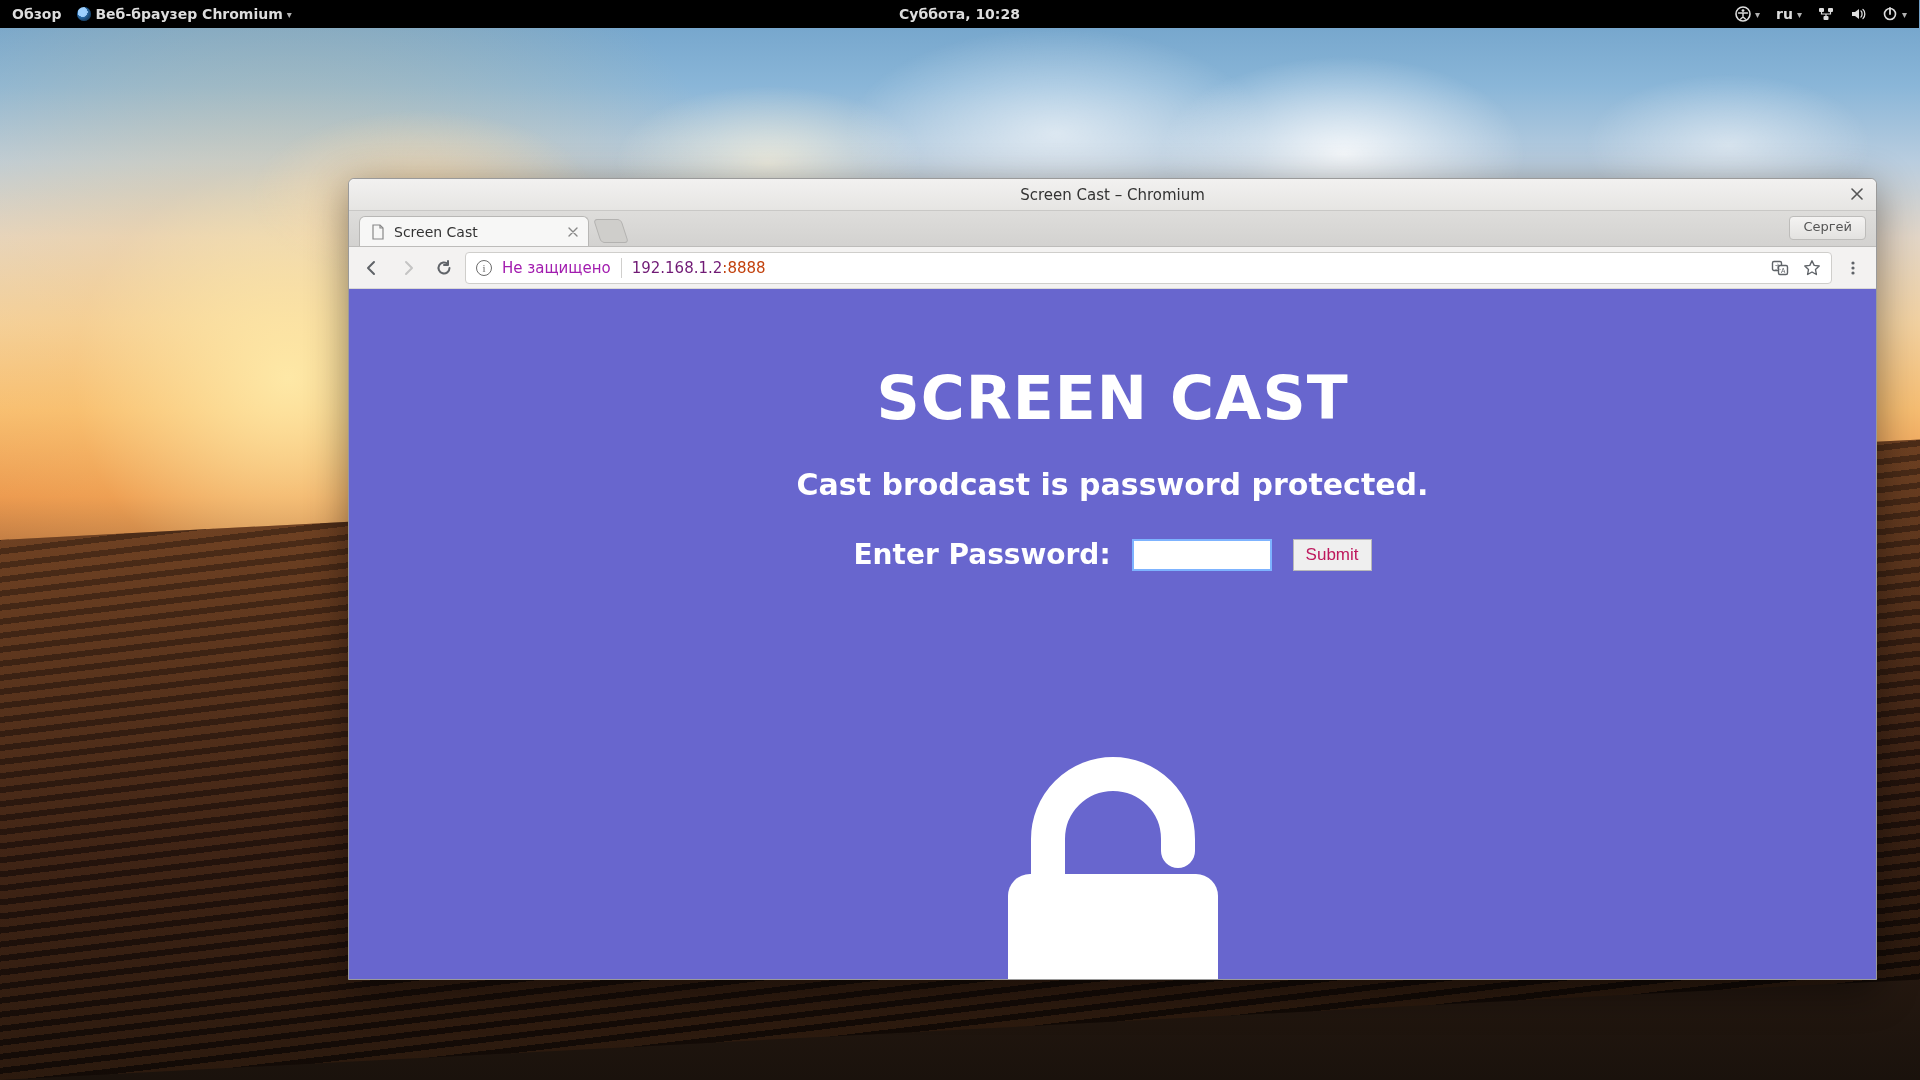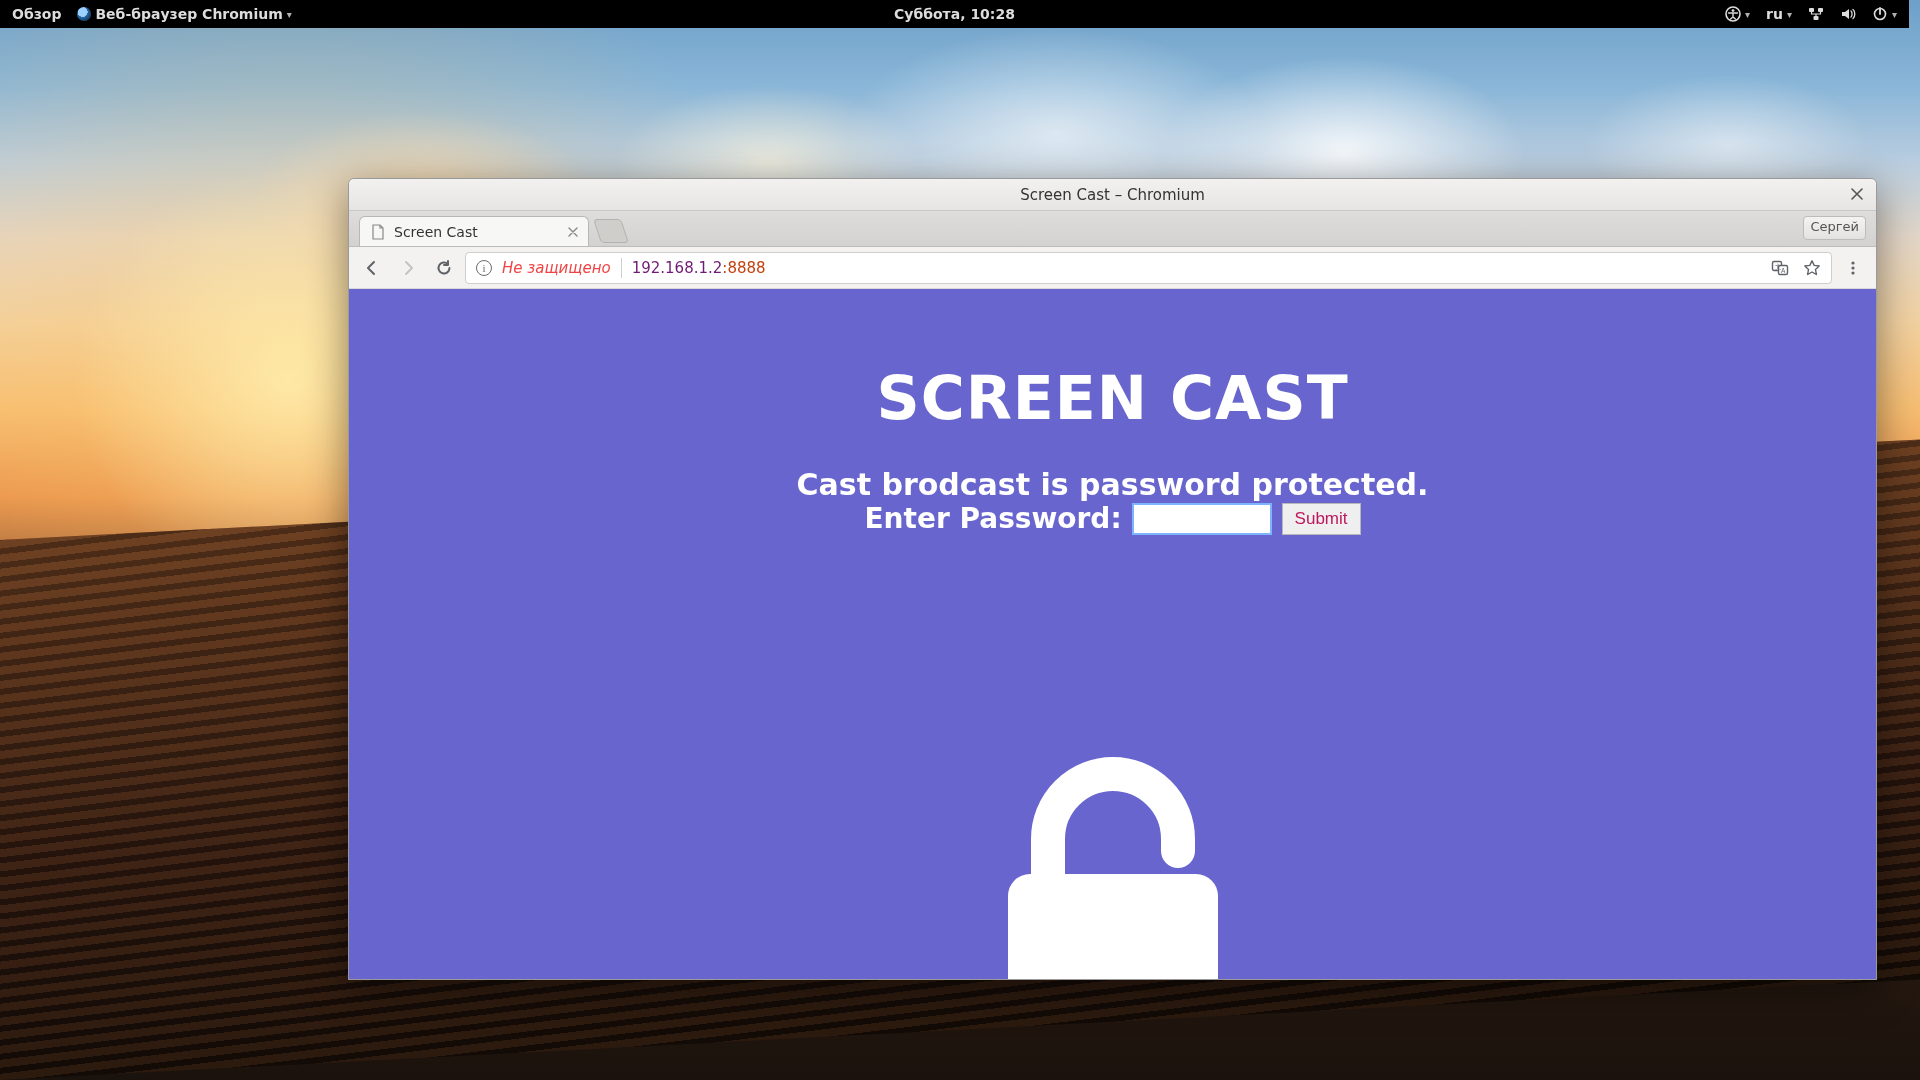--- a/index.html
+++ b/index.html
@@ -29,21 +29,21 @@
     position:absolute; left:0; right:0; top:50%; bottom:0;
     background:
       repeating-linear-gradient( -4deg,
         rgba(20,10,5,.35) 0 6px, rgba(120,70,35,.25) 6px 14px ),
       linear-gradient(to bottom, #6b3f22 0%, #2c1810 60%, #120b07 100%);
     transform: skewY(-3deg); transform-origin: left top;
   }
 
   
   .topbar {
-    position: absolute; top:0; left:0; right:11px; height:28px;
+    position: absolute; top:0; left:0; right:1px; height:28px;
     background:#000; color:#ddd; display:flex; align-items:center;
     font-size:14px; font-weight:600; padding:0 8px; z-index:5;
   }
   .topbar .left, .topbar .right { display:flex; align-items:center; gap:8px; }
   .topbar .center { position:absolute; left:50%; transform:translateX(-50%); }
   .topbar .spacer { flex:1; }
   .tb-item { display:inline-flex; align-items:center; gap:4px; padding:0 4px; height:28px; }
   .chev { font-size:10px; opacity:.8; }
   .globe {
     width:14px;height:14px;border-radius:50%;
@@ -80,47 +80,47 @@
   }
   .tab .favicon { width:16px;height:16px; }
   .tab .tab-x { margin-left:auto; color:#777; font-size:14px;}
   .newtab {
     width:28px;height:24px;margin-left:8px;margin-bottom:3px;
     background:#cfcecb;border:1px solid #b3b2b0;border-radius:4px;
     transform: skewX(18deg);
   }
   .user-chip{
     position:absolute; right:10px; top:5px; height:24px;
-    padding:2px 6px; font-size:13px; color:#555;
+    padding:2px 13px; font-size:13px; color:#555;
     background:linear-gradient(#f4f3f2,#e3e2e0);
     border:1px solid #bdbcba; border-radius:4px;
   }
 
   .toolbar {
     height:42px; background:#f3f2f1; border-bottom:1px solid #d9d8d6;
     display:flex; align-items:center; gap:6px; padding:0 8px;
   }
   .tbtn { width:30px;height:30px;display:flex;align-items:center;justify-content:center;color:#555;border-radius:50%; }
   .tbtn.disabled{color:#bbb;}
   .omnibox {
     flex:1; height:32px; border:1px solid #cfcecb; border-radius:4px;
     background:#fff; display:flex; align-items:center; gap:10px; padding:0 10px;
     font-size:15px; color:#333;
   }
   .omni-info{width:16px;height:16px;border:1.5px solid #6b6b6b;border-radius:50%;display:flex;align-items:center;justify-content:center;font-size:11px;color:#6b6b6b;font-family:Georgia,serif;}
-  .omni-notsecure{color:#ef4444;font-style:italic;}
+  .omni-notsecure{color:#a21caf;}
   .omni-sep{width:1px;height:20px;background:#d0cfcd;}
   .omni-host{color:#701a75;}
   .omni-port{color:#c2410c;}
   .omni-right{margin-left:auto;display:flex;align-items:center;gap:14px;color:#5f6368;}
 
   .viewport { flex:1; background:#6866ce; color:#fff; position:relative; overflow:hidden; text-align:center; }
   .vp-title { font-size:60px; font-weight:800; letter-spacing:1px; margin-top:74px; }
   .vp-sub   { font-size:30px; font-weight:700; margin-top:34px; }
-  .vp-row   { font-size:28px; font-weight:700; display:flex; gap:10px; align-items:center; justify-content:center;}
+  .vp-row   { margin-top:36px; font-size:28px; font-weight:700; display:flex; gap:21px; align-items:center; justify-content:center;}
   .vp-row input[type=text]{
     width:140px; height:32px; border:2px solid #7db3ff; background:#fff; padding:2px 4px;
   }
   .vp-row button{
     height:32px; padding:0 12px; font-size:17px; background:#efefef;
     border:1px solid #b8b8b8; color:#be185d;
   }
   .lock-wrap{ position:absolute; left:50%; transform:translateX(-50%); bottom:-40px; }
   .lock-wrap svg{ display:block; }
 

